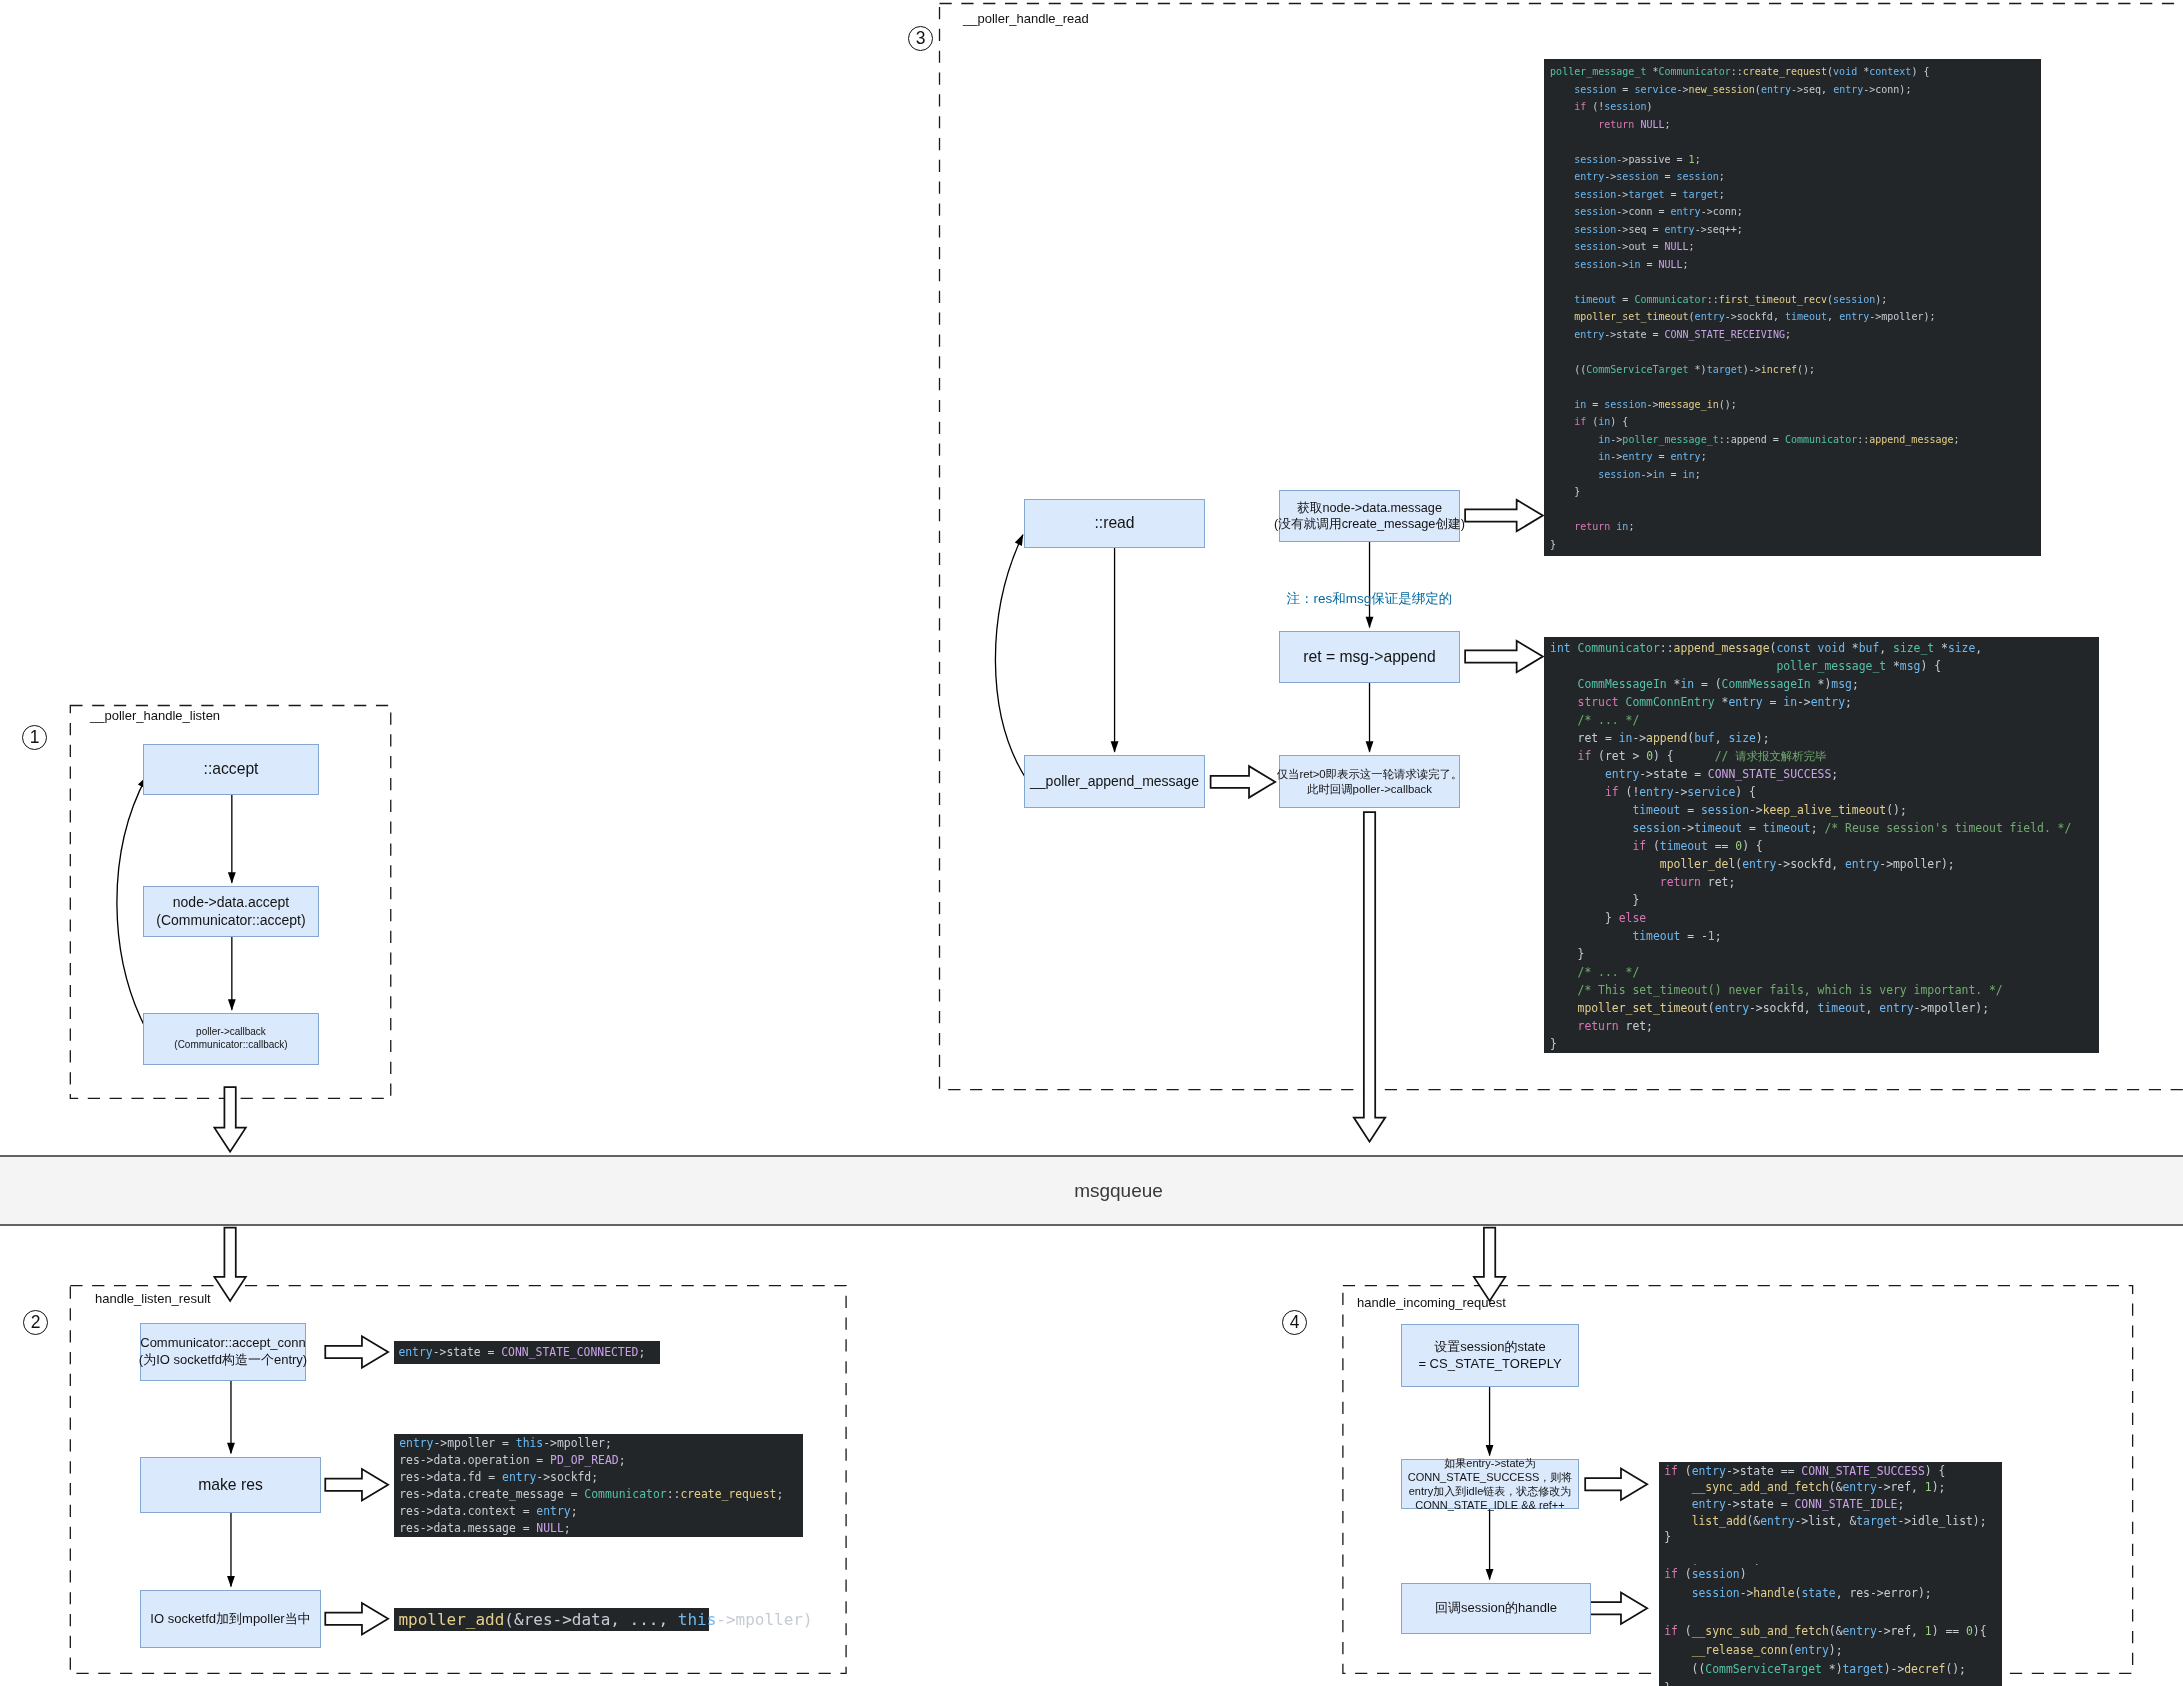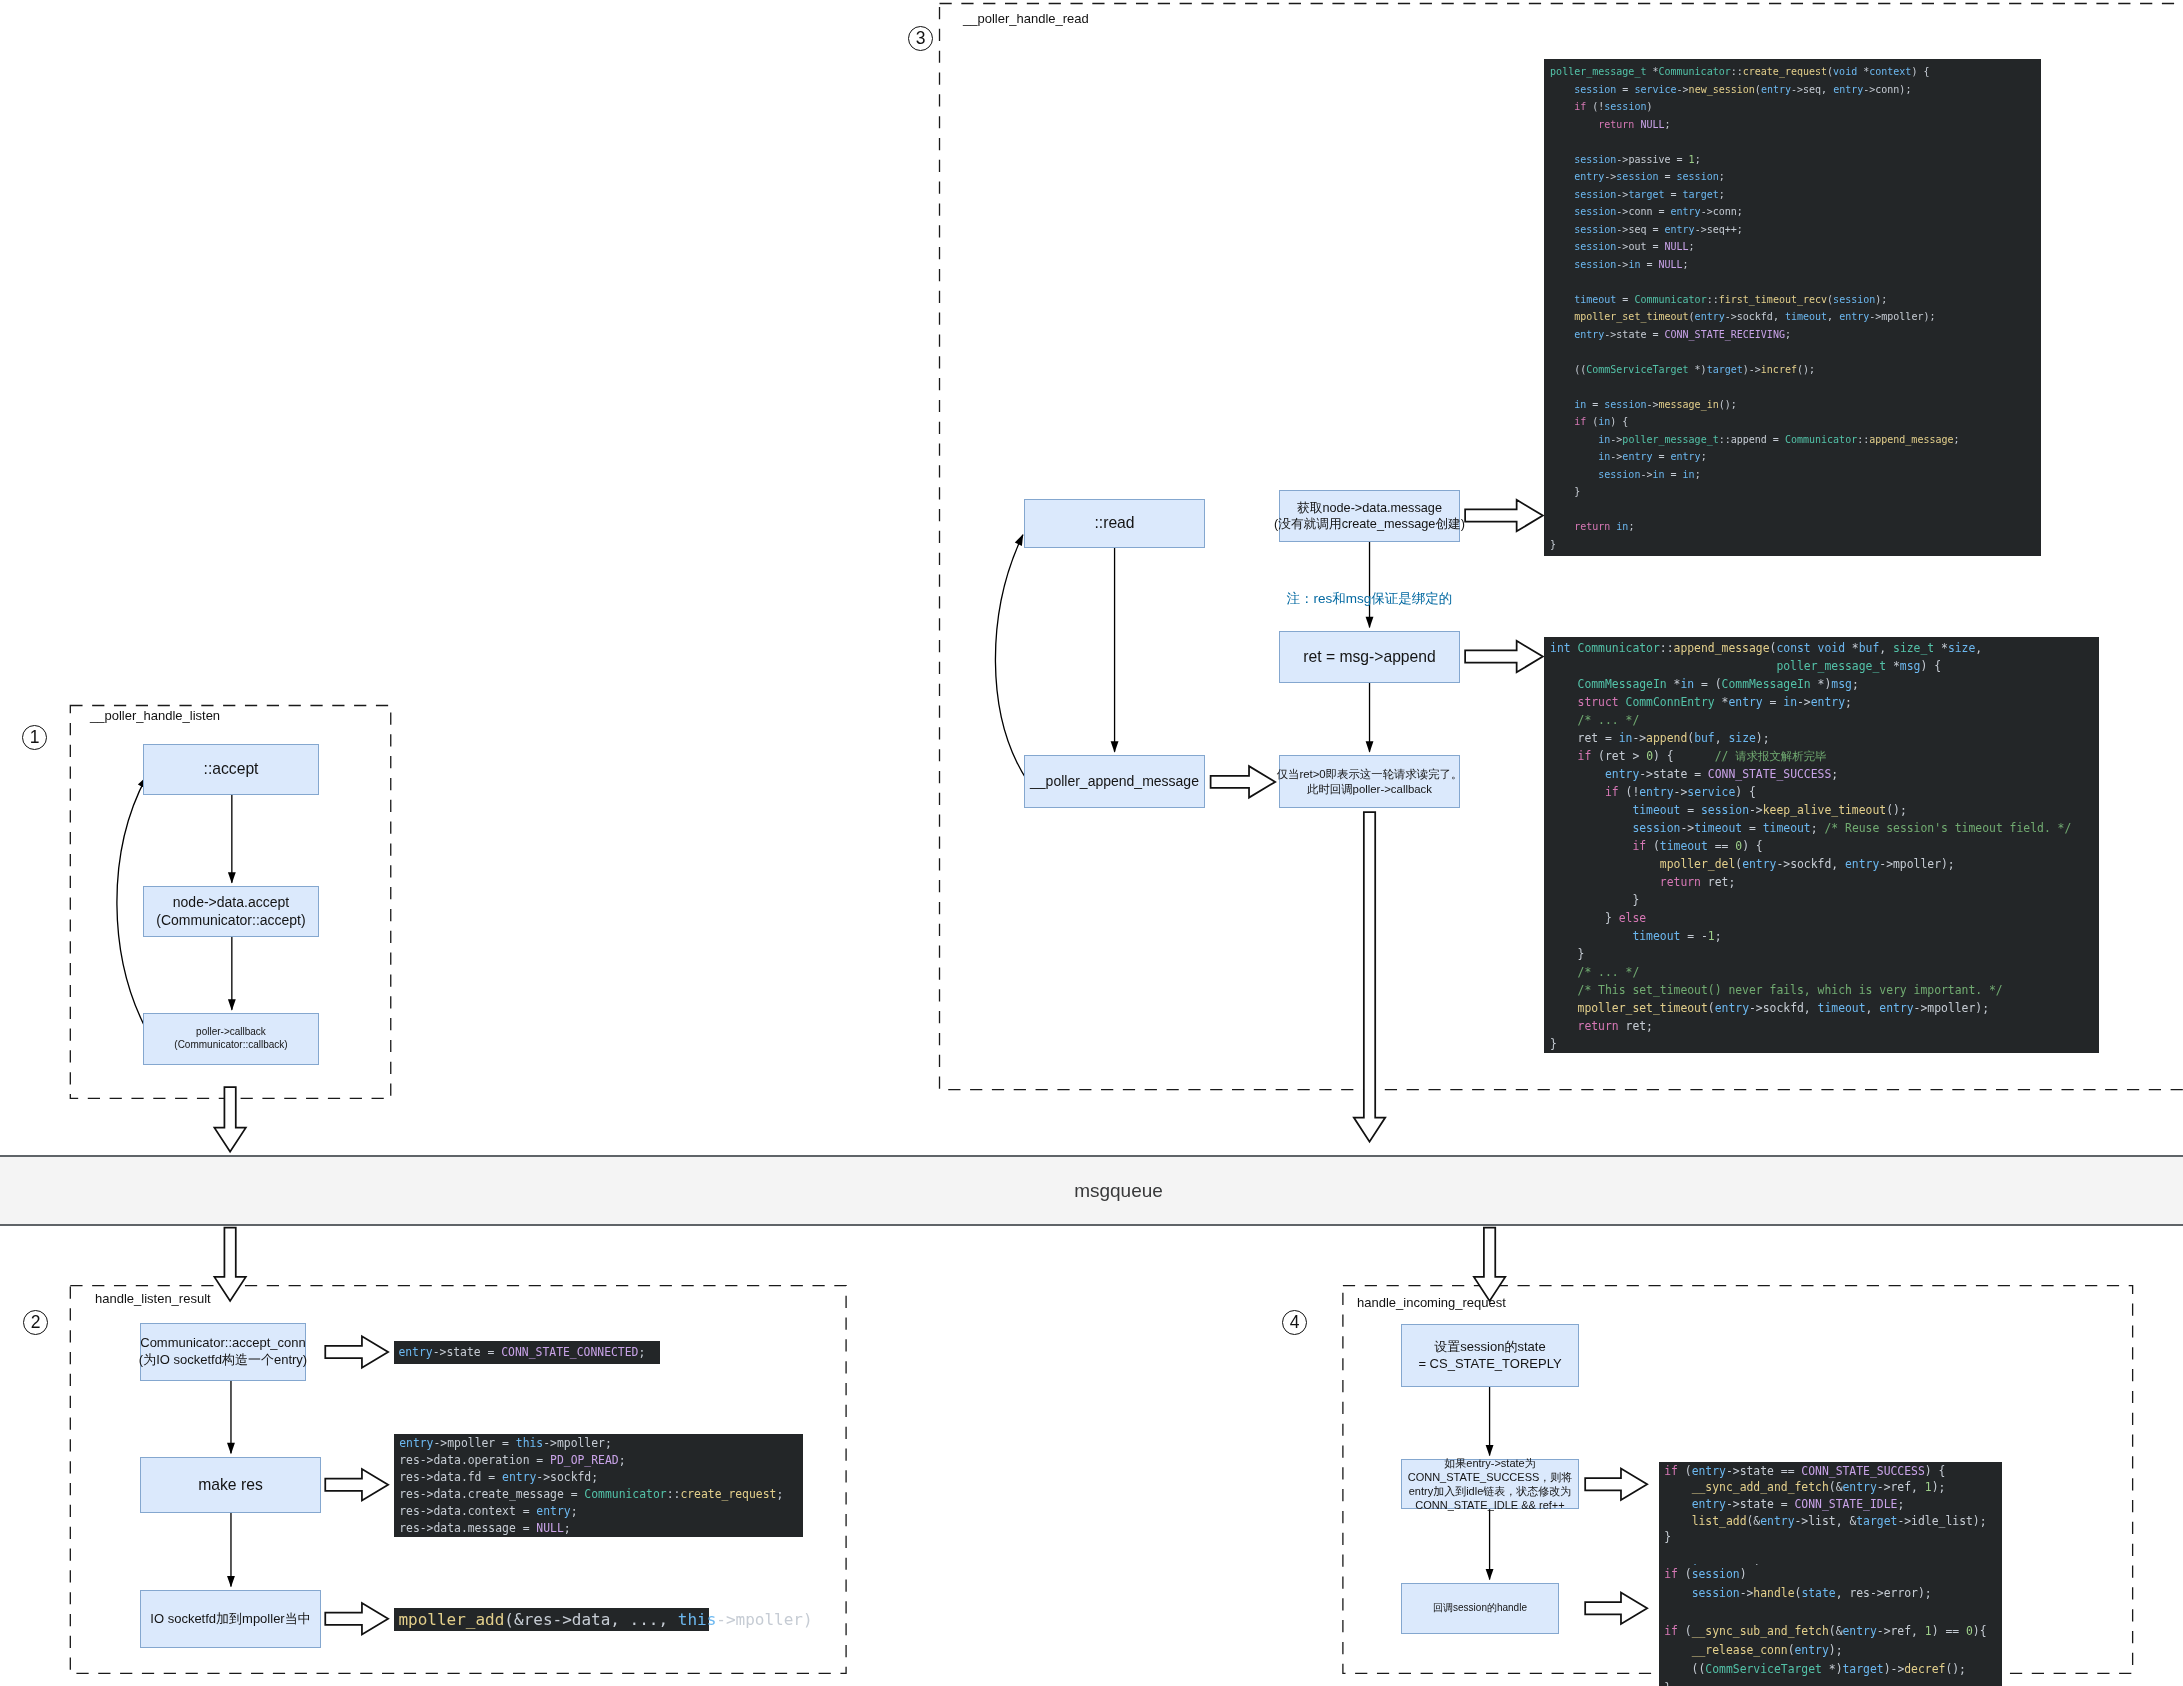--- a/index.html
+++ b/index.html
@@ -30,21 +30,21 @@
   #b3a{left:1024px;top:499px;width:181px;height:49px;font-size:15.7px;}
   #b3b{left:1279px;top:490px;width:181px;height:52px;font-size:12.7px;}
   #b3c{left:1279px;top:631px;width:181px;height:52px;font-size:15.7px;}
   #b3d{left:1024px;top:755px;width:181px;height:53px;font-size:14px;}
   #b3e{left:1279px;top:755px;width:181px;height:53px;font-size:11.4px;}
   #b2a{left:140px;top:1323px;width:166px;height:58px;font-size:13px;}
   #b2b{left:140px;top:1457px;width:181px;height:56px;font-size:15.7px;}
   #b2c{left:140px;top:1590px;width:181px;height:58px;font-size:13px;}
   #b4a{left:1401px;top:1324px;width:178px;height:63px;font-size:13px;}
   #b4b{left:1401px;top:1459px;width:178px;height:50px;font-size:11px;}
-  #b4c{left:1401px;top:1583px;width:158px;height:51px;font-size:10px;}
+  #b4c{left:1401px;top:1583px;width:190px;height:51px;font-size:13px;}
 
   .sec-title{position:absolute;font-size:13px;color:#111;}
   #t1{left:90px;top:708px;}
   #t3{left:963px;top:11.4px;}
   #t2{left:95px;top:1291px;}
   #t4{left:1357px;top:1295px;}
 
   .num-circle{position:absolute;width:25px;height:25px;border:1.7px solid #111;border-radius:50%;
               box-sizing:border-box;display:flex;align-items:center;justify-content:center;
               font-size:17.5px;color:#111;}

